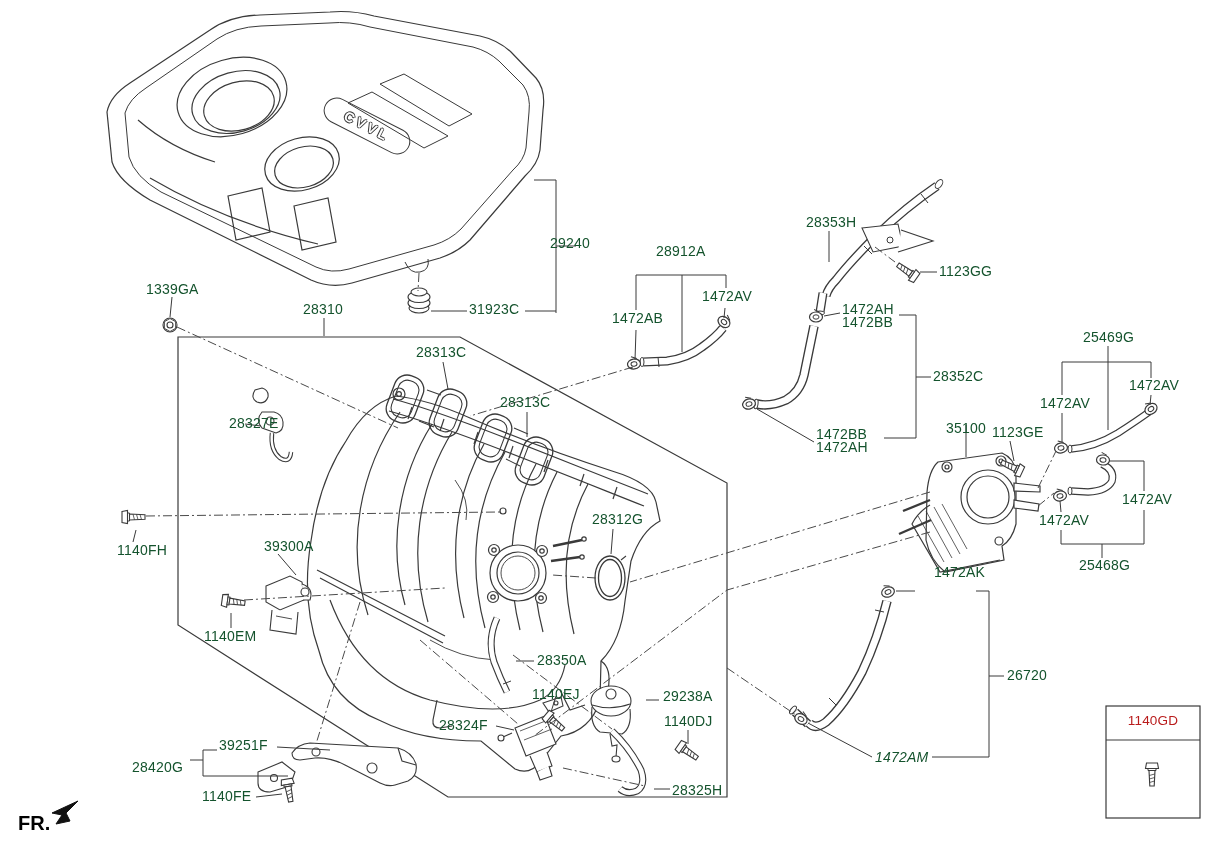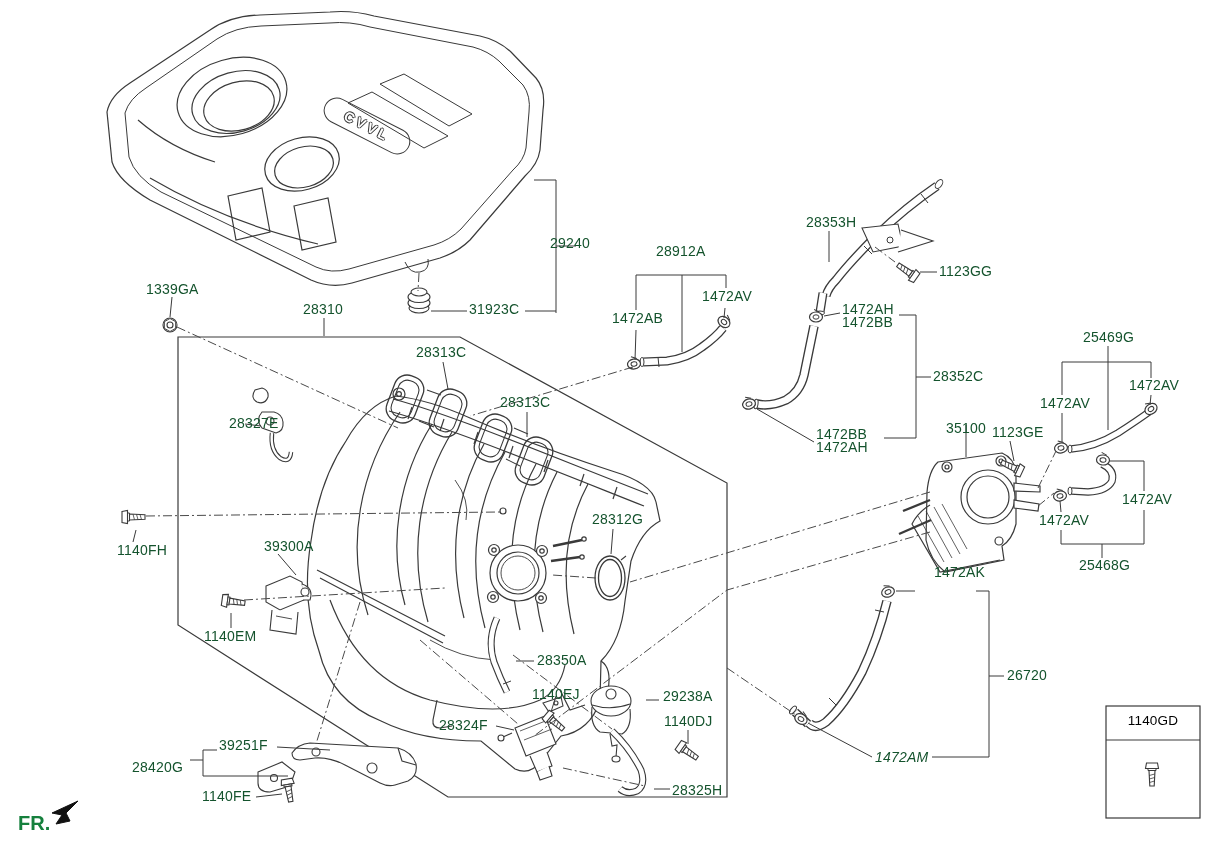--- a/index.html
+++ b/index.html
@@ -1,28 +1,28 @@
 <!DOCTYPE html>
 <html><head>
 <meta charset="utf-8">
 <style>
   html,body{margin:0;padding:0;background:#fff;}
   #canvas{position:relative;width:1220px;height:848px;background:#ffffff;overflow:hidden;
           font-family:"Liberation Sans", sans-serif;}
   #art{position:absolute;left:0;top:0;}
   .callout{position:absolute;font-size:14px;color:#14532d;white-space:nowrap;
            letter-spacing:.2px;line-height:13px;cursor:pointer;}
-  #fr-label{position:absolute;left:18px;top:812px;font-size:20px;font-weight:bold;color:#15803d;}
+  #fr-label{position:absolute;left:18px;top:812px;font-size:20px;font-weight:bold;color:#000000;}
   #cvvl-badge{position:absolute;left:320px;top:113px;width:92px;height:24px;
               border:1.6px solid #3a3a3a;border-radius:13px;
               transform:rotate(27deg);display:flex;align-items:center;justify-content:center;
               font-size:14px;font-weight:bold;letter-spacing:3px;color:#fff;
               text-shadow:-1px 0 #3a3a3a,1px 0 #3a3a3a,0 -1px #3a3a3a,0 1px #3a3a3a;}
   #legend-code{position:absolute;left:1106px;top:714px;width:94px;text-align:center;
-               font-size:13.5px;color:#000000;}
+               font-size:13.5px;color:#b91c1c;}
 </style>
 </head>
 <body>
 
 <div id="canvas">
 
 <svg id="art" width="1220" height="848" viewBox="0 0 1220 848">
   <defs>
     <g id="bolt">
       <path d="M -7 -5.5 L -1.5 -6.5 L -1.5 6.5 L -7 5.5 Z" fill="#fff" stroke="#3a3a3a" stroke-width="1.1"></path>

